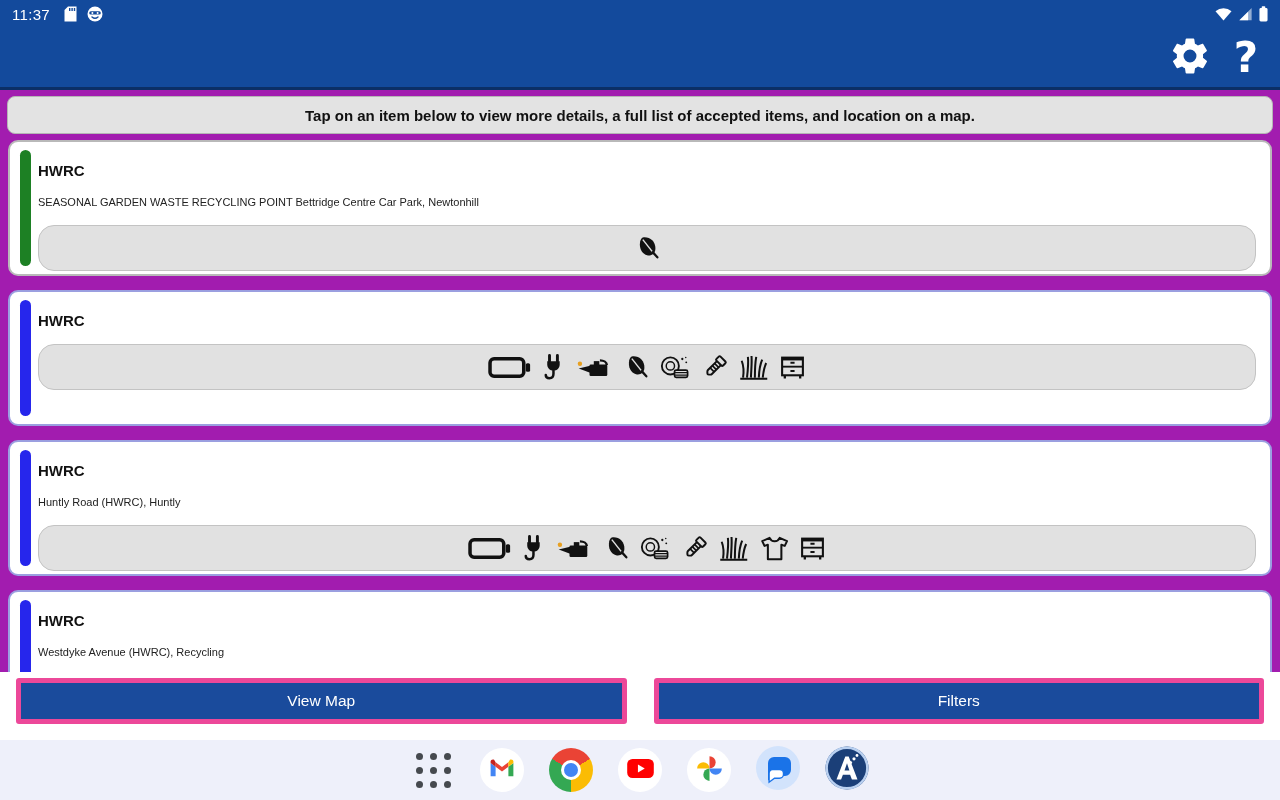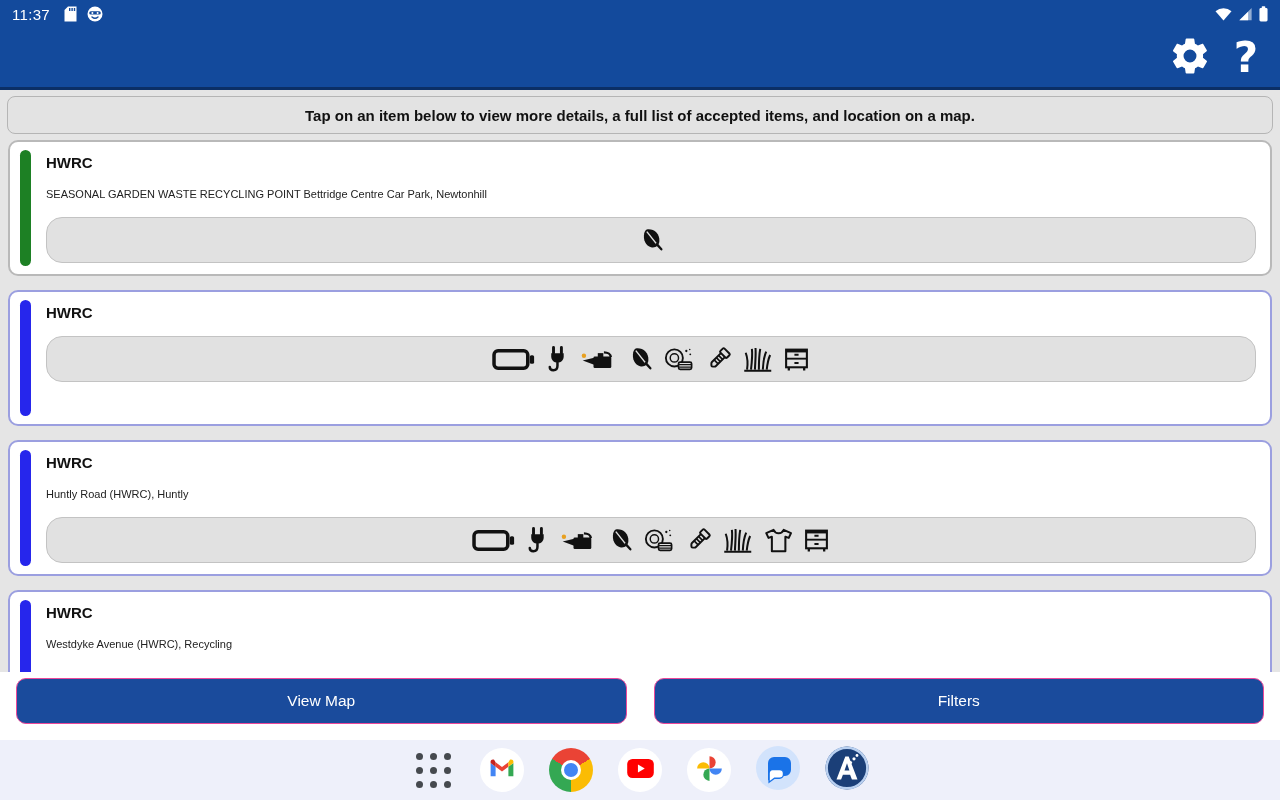--- a/index.html
+++ b/index.html
@@ -4,21 +4,21 @@
 <style>
   :root{
     --blue:#134a9c;
     --btn-blue:#1a4b9c;
     --navy-line:#0b2f66;
   }
   *{box-sizing:border-box}
   html,body{margin:0;padding:0}
   body{width:1280px;height:800px;overflow:hidden;background:#fff;
        font-family:"Liberation Sans",sans-serif;}
-  .screen{position:relative;width:1280px;height:800px;background:#e5e5e5}
+  .screen{position:relative;width:1280px;height:800px;background:#a21caf}
 
   
   .statusbar{position:absolute;top:0;left:0;right:0;height:28px;background:var(--blue);
              display:flex;align-items:center;padding:0 12px;color:#fff}
   .sb-time{font-size:15px;font-weight:500;letter-spacing:.3px;margin-right:14px}
   .sb-left{display:flex;gap:10px;align-items:center}
   .sb-spacer{flex:1}
   .sb-right{display:flex;gap:6px;align-items:center}
   .sb-ico{display:block}
 
@@ -35,32 +35,32 @@
   
   .instruction{position:absolute;top:96px;left:7px;right:7px;height:38px;background:#e3e3e3;
                border:1px solid #b5b5b5;border-radius:8px;display:flex;align-items:center;
                justify-content:center;font-size:15px;font-weight:bold;color:#111}
 
   
   .list{position:absolute;top:140px;left:0;right:0;height:532px;overflow:hidden}
   .loc-card{position:relative;margin:0 8px 14px;height:136px;background:#fff;
             border:2px solid #9b9fe0;border-radius:10px;cursor:pointer}
   .accent-bar{position:absolute;left:10px;top:8px;bottom:8px;width:11px;border-radius:6px;background:#2626ec}
-  .card-body{margin-left:36px;margin-right:14px;padding-top:9px}
+  .card-body{margin-left:28px;margin-right:14px;padding-top:17px}
   .loc-type{font-size:15px;font-weight:bold;color:#111;line-height:24px}
   .loc-addr{font-size:11px;color:#222;line-height:24px;margin-top:7px}
   .strip{margin-top:11px;height:46px;background:#e1e1e1;border:1px solid #c3c3c3;border-radius:16px;
          display:flex;align-items:center;justify-content:center;gap:10px}
   .acc-icon{display:flex;align-items:center}
   .acc-icon svg{display:block;height:27px;width:auto}
 
   
   .button-row{position:absolute;top:672px;left:0;right:0;height:68px;background:#fff;
               display:flex;gap:27px;padding:6px 16px 0}
-  .btn{flex:1;height:46px;background:var(--btn-blue);border:1px solid #ec4899;border-radius:10px;
+  .btn{flex:1;height:46px;background:var(--btn-blue);border:5px solid #ec4899;border-radius:3px;
        color:#fff;font-size:15.5px;font-family:inherit;display:flex;align-items:center;
        justify-content:center;cursor:pointer}
 
   
   .taskbar{position:absolute;top:740px;left:0;right:0;height:60px;background:#eef0fa;
            display:flex;align-items:center;justify-content:center;gap:25px}
   .app{width:44px;height:44px;border-radius:50%;display:flex;align-items:center;
        justify-content:center;cursor:pointer;flex:0 0 auto}
   .app-white{background:#fff}
   .grid-dots{display:grid;grid-template-columns:repeat(3,7px);gap:7px}

